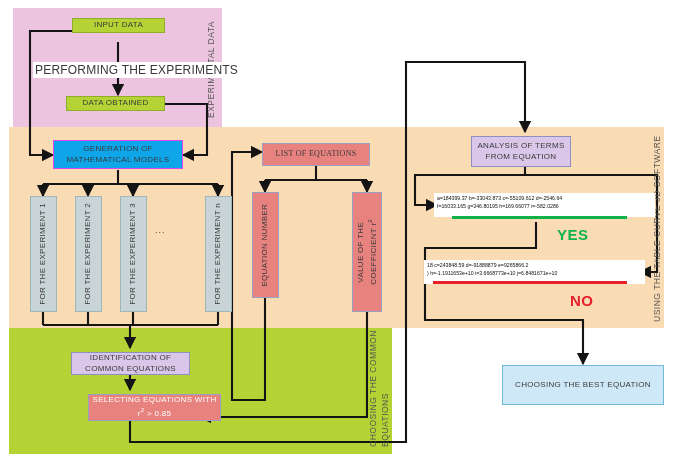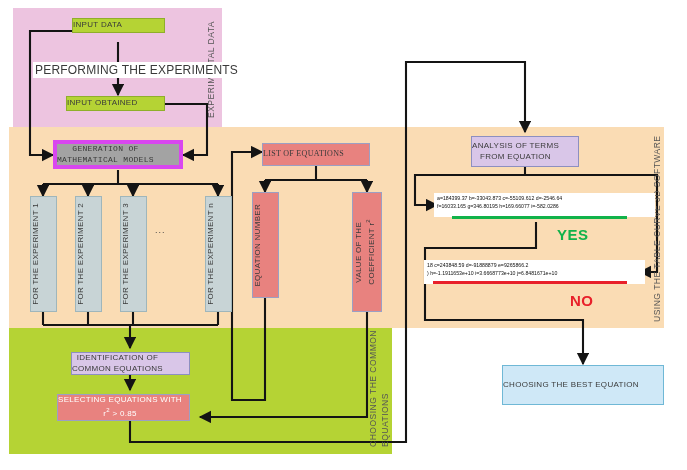--- a/index.html
+++ b/index.html
@@ -1,25 +1,25 @@
 <!DOCTYPE html>
 <html><head>
 <meta charset="utf-8">
 <style>
   html,body{margin:0;padding:0;background:#ffffff;}
   body{width:687px;height:470px;overflow:hidden;font-family:"Liberation Sans",sans-serif;}
   #stage{position:relative;width:687px;height:470px;}
   svg{position:absolute;left:0;top:0;}
   .band-label{font-size:8.5px;letter-spacing:.5px;fill:#555;font-family:"Liberation Sans",sans-serif;}
-  .box{position:absolute;box-sizing:border-box;display:flex;align-items:center;text-align:center;font-size:8px;letter-spacing:.3px;color:#3a3a3a;line-height:1.35;}
+  .box{position:absolute;box-sizing:border-box;display:flex;align-items:center;justify-content:center;text-align:center;font-size:8px;letter-spacing:.3px;color:#3a3a3a;line-height:1.35;}
   .green{background:#b5d334;border:1px solid #8faf2a;}
-  .blue{background:#a3a3a3;border:4px solid #d946ef;font-family:Liberation Mono, monospace;}
+  .blue{background:#0ea5e9;border:1px solid #d946ef;}
   .grey{background:#c8d4d6;border:1px solid #9fb6bb;}
   .pinkbox{background:#e8827f;border:1px solid #9b9fc4;color:#3a3a3a;}
-  .pinkbox.white{color:#ffffff;}
+  .pinkbox.white{color:#ffffff;margin-left:31px;}
   .lilac{background:#d9c6e8;border:1px solid #8d8fc0;}
   .lblue{background:#cfe8f7;border:1px solid #6fb8d6;}
   .vert{writing-mode:vertical-rl;transform:rotate(180deg);}
   .whitelabel{position:absolute;background:#ffffff;font-size:12px;color:#3a3a3a;padding:1px 2px;white-space:nowrap;letter-spacing:.2px;}
   .eqbox{position:absolute;background:#ffffff;font-size:5.2px;color:#111;line-height:1.5;padding:2px 3px;white-space:nowrap;font-family:"Liberation Sans",sans-serif;overflow:hidden;}
   .yn{position:absolute;font-size:15px;font-weight:bold;letter-spacing:.5px;}
   .dots{position:absolute;font-size:9px;color:#444;letter-spacing:1px;}
   .sup{font-size:6px;vertical-align:super;}
 </style>
 </head>
@@ -88,21 +88,21 @@
 
   <div class="box green" style="left:72px;top:18px;width:93px;height:15px;">
     <span>INPUT DATA</span>
   </div>
 
   <div class="whitelabel" style="left:33px;top:62px;">
     <span>PERFORMING THE EXPERIMENTS</span>
   </div>
 
   <div class="box green" style="left:66px;top:96px;width:99px;height:15px;">
-    <span>INPUT OBTAINED</span>
+    <span>DATA OBTAINED</span>
   </div>
 
   <div class="box blue" style="left:53px;top:140px;width:130px;height:29px;">
     <span>GENERATION OF<br>MATHEMATICAL MODELS</span>
   </div>
 
   <div class="box grey vertbox" style="left:30px;top:196px;width:27px;height:116px;">
     <span class="vert">FOR THE EXPERIMENT 1</span>
   </div>
   <div class="box grey vertbox" style="left:75px;top:196px;width:27px;height:116px;">
@@ -125,21 +125,21 @@
   <div class="box pinkbox" style="left:252px;top:192px;width:27px;height:106px;">
     <span class="vert">EQUATION NUMBER</span>
   </div>
 
   <div class="box pinkbox" style="left:352px;top:192px;width:30px;height:120px;">
     <span class="vert" style="line-height:1.4;">
       <span>VALUE OF THE</span><br><span>COEFFICIENT r</span><span class="sup">2</span>
     </span>
   </div>
 
-  <div class="box lilac" style="left:471px;top:136px;width:108px;height:31px;">
+  <div class="box lilac" style="left:471px;top:136px;width:100px;height:31px;">
     <span>ANALYSIS OF TERMS<br>FROM EQUATION</span>
   </div>
 
   <div class="eqbox" style="left:434px;top:193px;width:215px;height:20px;">
     <div>a=184399.37 b=-33043.873 c=-55109.612 d=-2546.64</div>
     <div>f=16033.165 g=346.80195 h=169.66077 i=-582.0286</div>
   </div>
   <div style="position:absolute;left:452px;top:216px;width:175px;height:3px;background:#11b24a;"></div>
   <div class="yn" style="left:557px;top:226px;color:#11b24a;">
     <span>YES</span>

